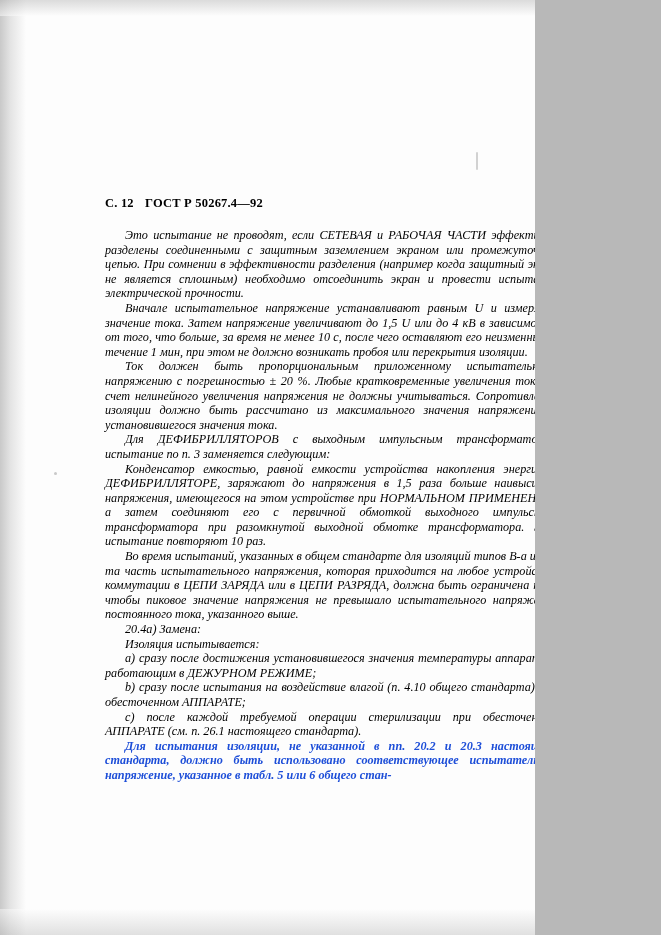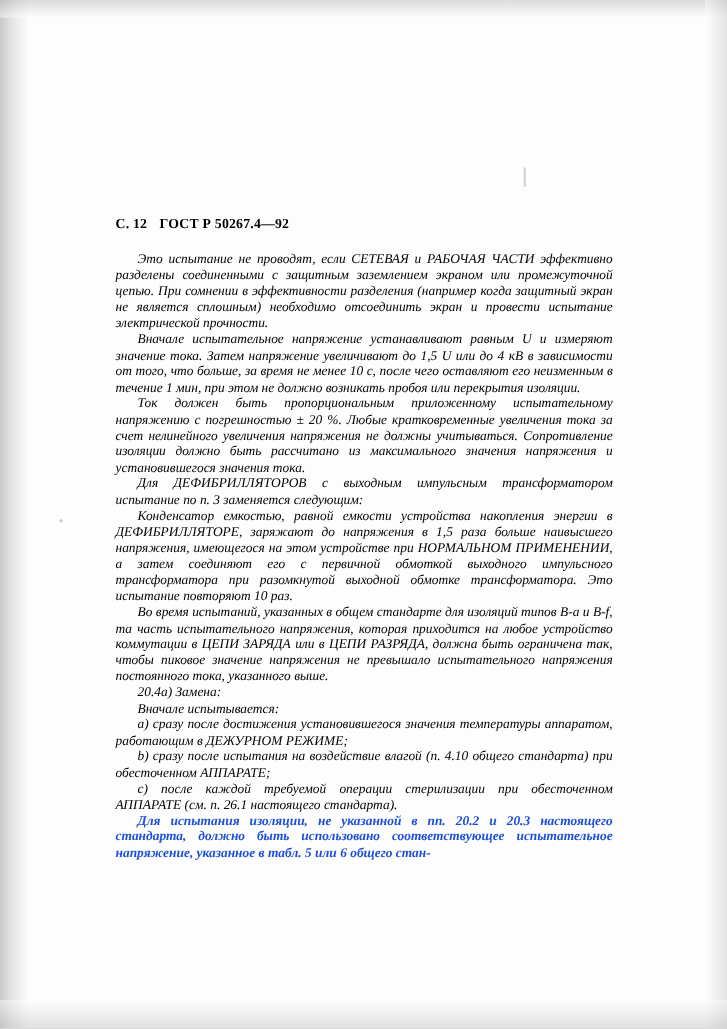--- a/index.html
+++ b/index.html
@@ -2,21 +2,21 @@
 <html><head>
 <meta charset="utf-8">
 <style>
   html, body {
     margin: 0;
     padding: 0;
     background: #b8b8b8;
   }
   .page {
     position: relative;
-    width: 661px;
+    width: 535px;
     height: 935px;
     background: #ffffff;
     overflow: hidden;
     font-family: "Liberation Serif", serif;
     color: #000000;
   }
   .page-inner {
     position: absolute;
     left: 0; top: 0;
     width: 661px;
@@ -108,21 +108,21 @@
     </div>
 
     <div class="body-col">
       <p>Это испытание не проводят, если СЕТЕВАЯ и РАБОЧАЯ ЧАСТИ эффективно разделены соединенными с защитным заземлением экраном или промежуточной цепью. При сомнении в эффективности разделения (например когда защитный экран не является сплошным) необходимо отсоединить экран и провести испытание электрической прочности.</p>
       <p>Вначале испытательное напряжение устанавливают равным U и измеряют значение тока. Затем напряжение увеличивают до 1,5 U или до 4 кВ в зависимости от того, что больше, за время не менее 10 с, после чего оставляют его неизменным в течение 1 мин, при этом не должно возникать пробоя или перекрытия изоляции.</p>
       <p>Ток должен быть пропорциональным приложенному испытательному напряжению с погрешностью ± 20 %. Любые кратковременные увеличения тока за счет нелинейного увеличения напряжения не должны учитываться. Сопротивление изоляции должно быть рассчитано из максимального значения напряжения и установившегося значения тока.</p>
       <p>Для ДЕФИБРИЛЛЯТОРОВ с выходным импульсным трансформатором испытание по п. 3 заменяется следующим:</p>
       <p>Конденсатор емкостью, равной емкости устройства накопления энергии в ДЕФИБРИЛЛЯТОРЕ, заряжают до напряжения в 1,5 раза больше наивысшего напряжения, имеющегося на этом устройстве при НОРМАЛЬНОМ ПРИМЕНЕНИИ, а затем соединяют его с первичной обмоткой выходного импульсного трансформатора при разомкнутой выходной обмотке трансформатора. Это испытание повторяют 10 раз.</p>
       <p>Во время испытаний, указанных в общем стандарте для изоляций типов В-а и В-f, та часть испытательного напряжения, которая приходится на любое устройство коммутации в ЦЕПИ ЗАРЯДА или в ЦЕПИ РАЗРЯДА, должна быть ограничена так, чтобы пиковое значение напряжения не превышало испытательного напряжения постоянного тока, указанного выше.</p>
       <p class="noindent" style="text-indent:20px;">20.4а) Замена:</p>
-      <p>Вначале испытывается:</p>
+      <p>Изоляция испытывается:</p>
       <p>а) сразу после достижения установившегося значения температуры аппаратом, работающим в ДЕЖУРНОМ РЕЖИМЕ;</p>
       <p>b) сразу после испытания на воздействие влагой (п. 4.10 общего стандарта) при обесточенном АППАРАТЕ;</p>
       <p>с) после каждой требуемой операции стерилизации при обесточенном АППАРАТЕ (см. п. 26.1 настоящего стандарта).</p>
       <p class="faded">Для испытания изоляции, не указанной в пп. 20.2 и 20.3 настоящего стандарта, должно быть использовано соответствующее испытательное напряжение, указанное в табл. 5 или 6 общего стан-</p>
     </div>
 
   </div>
 </div>
 
 </body></html>

